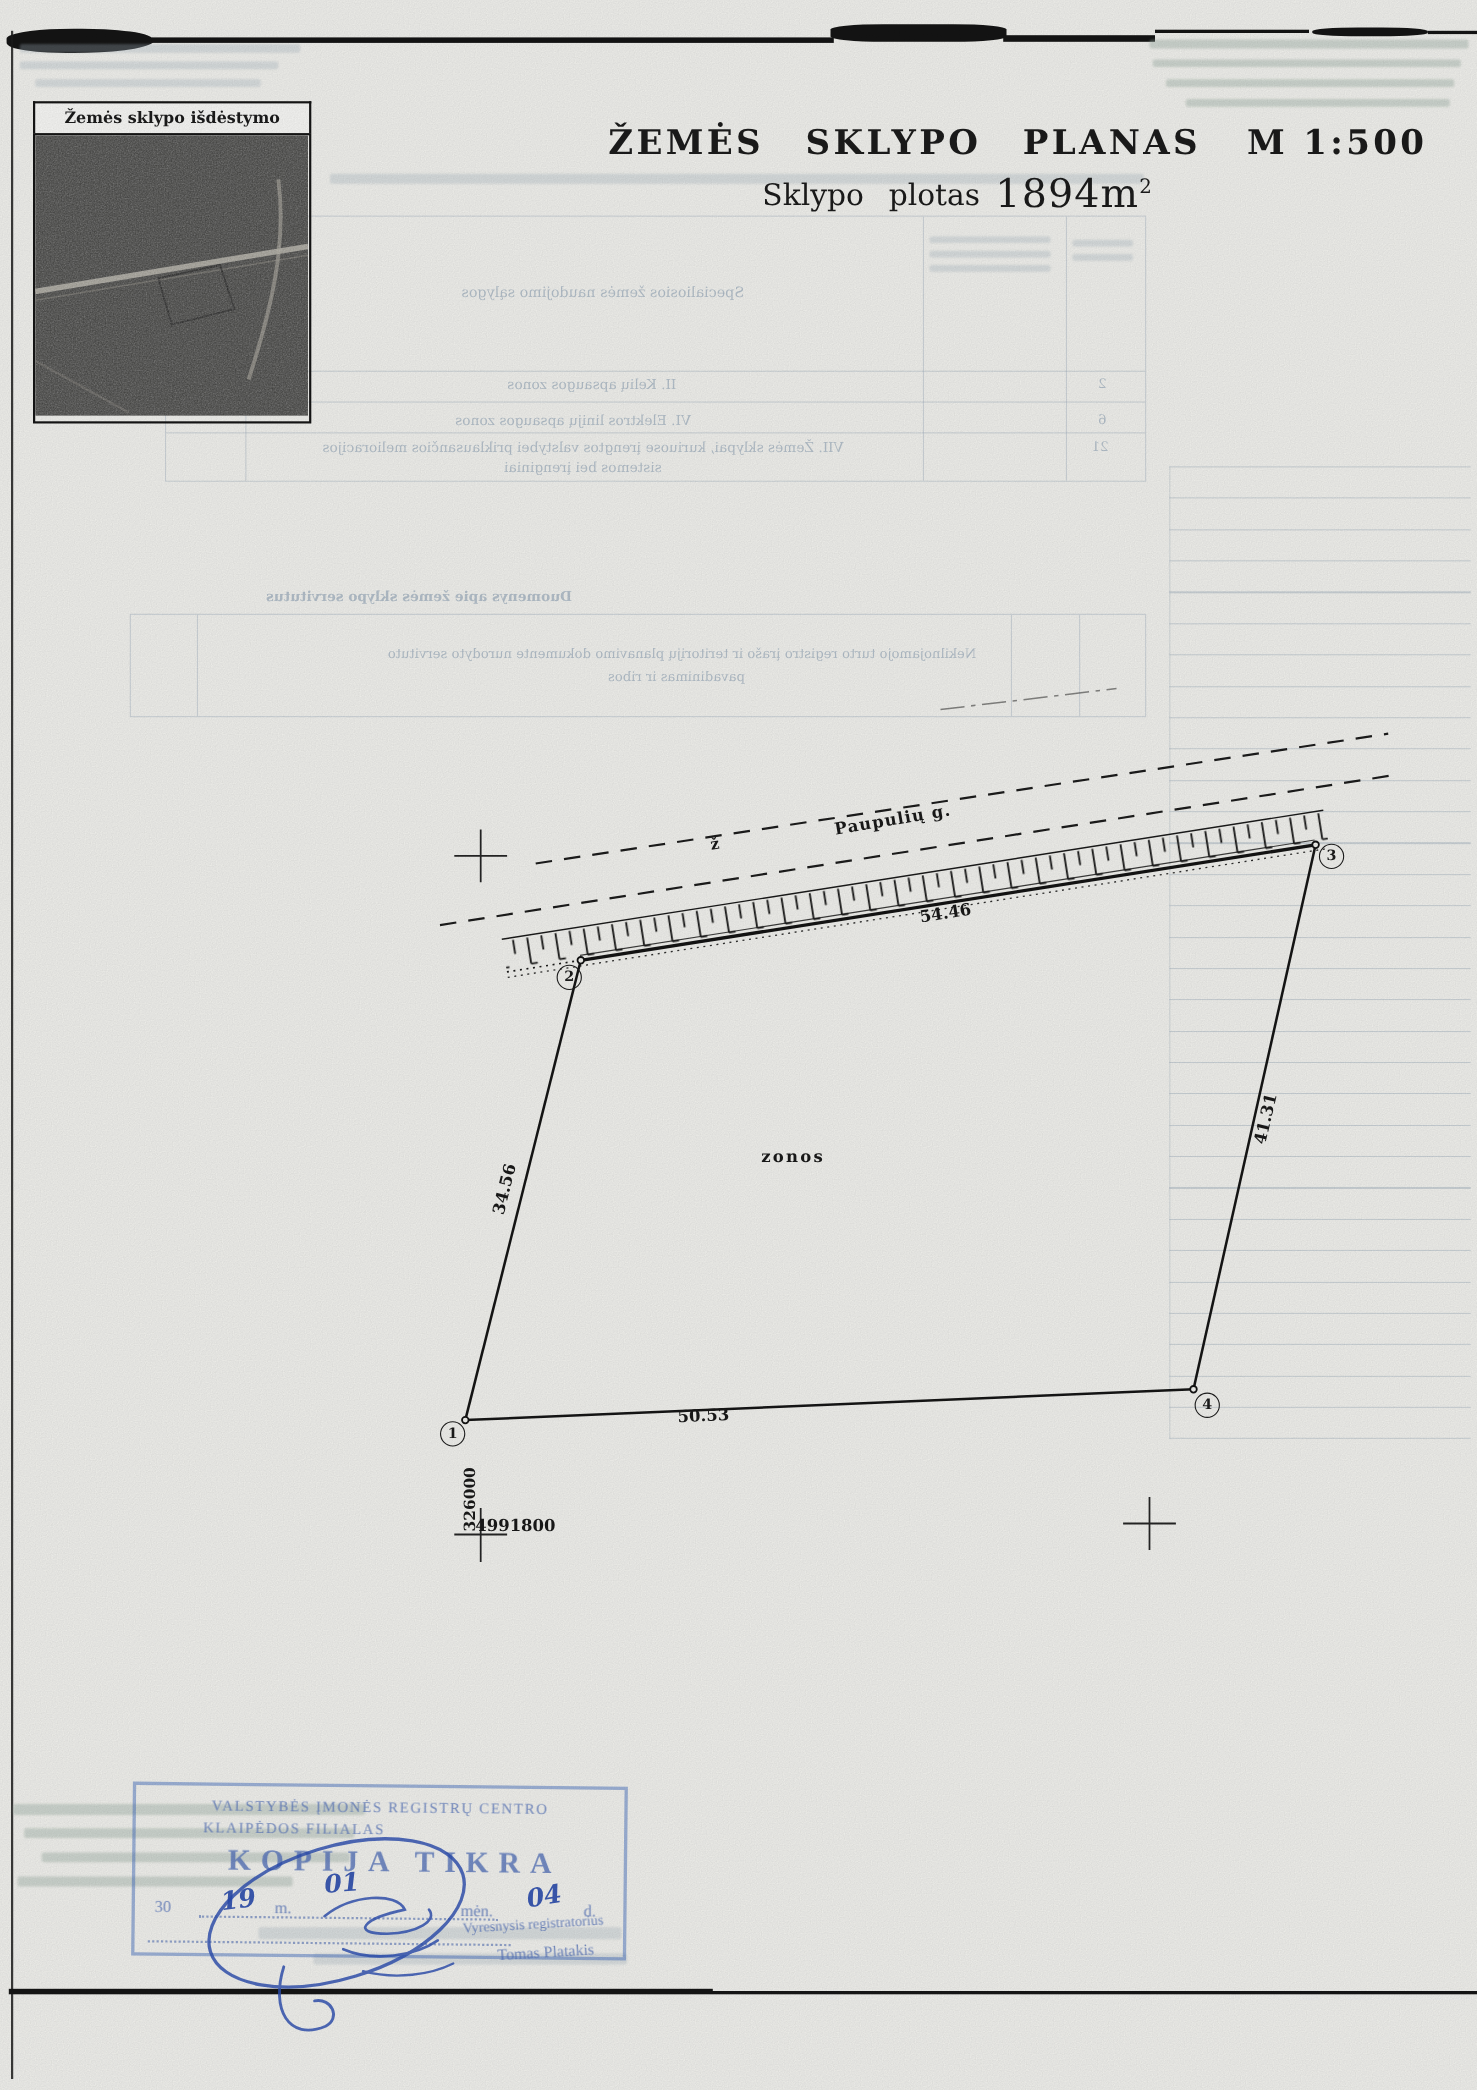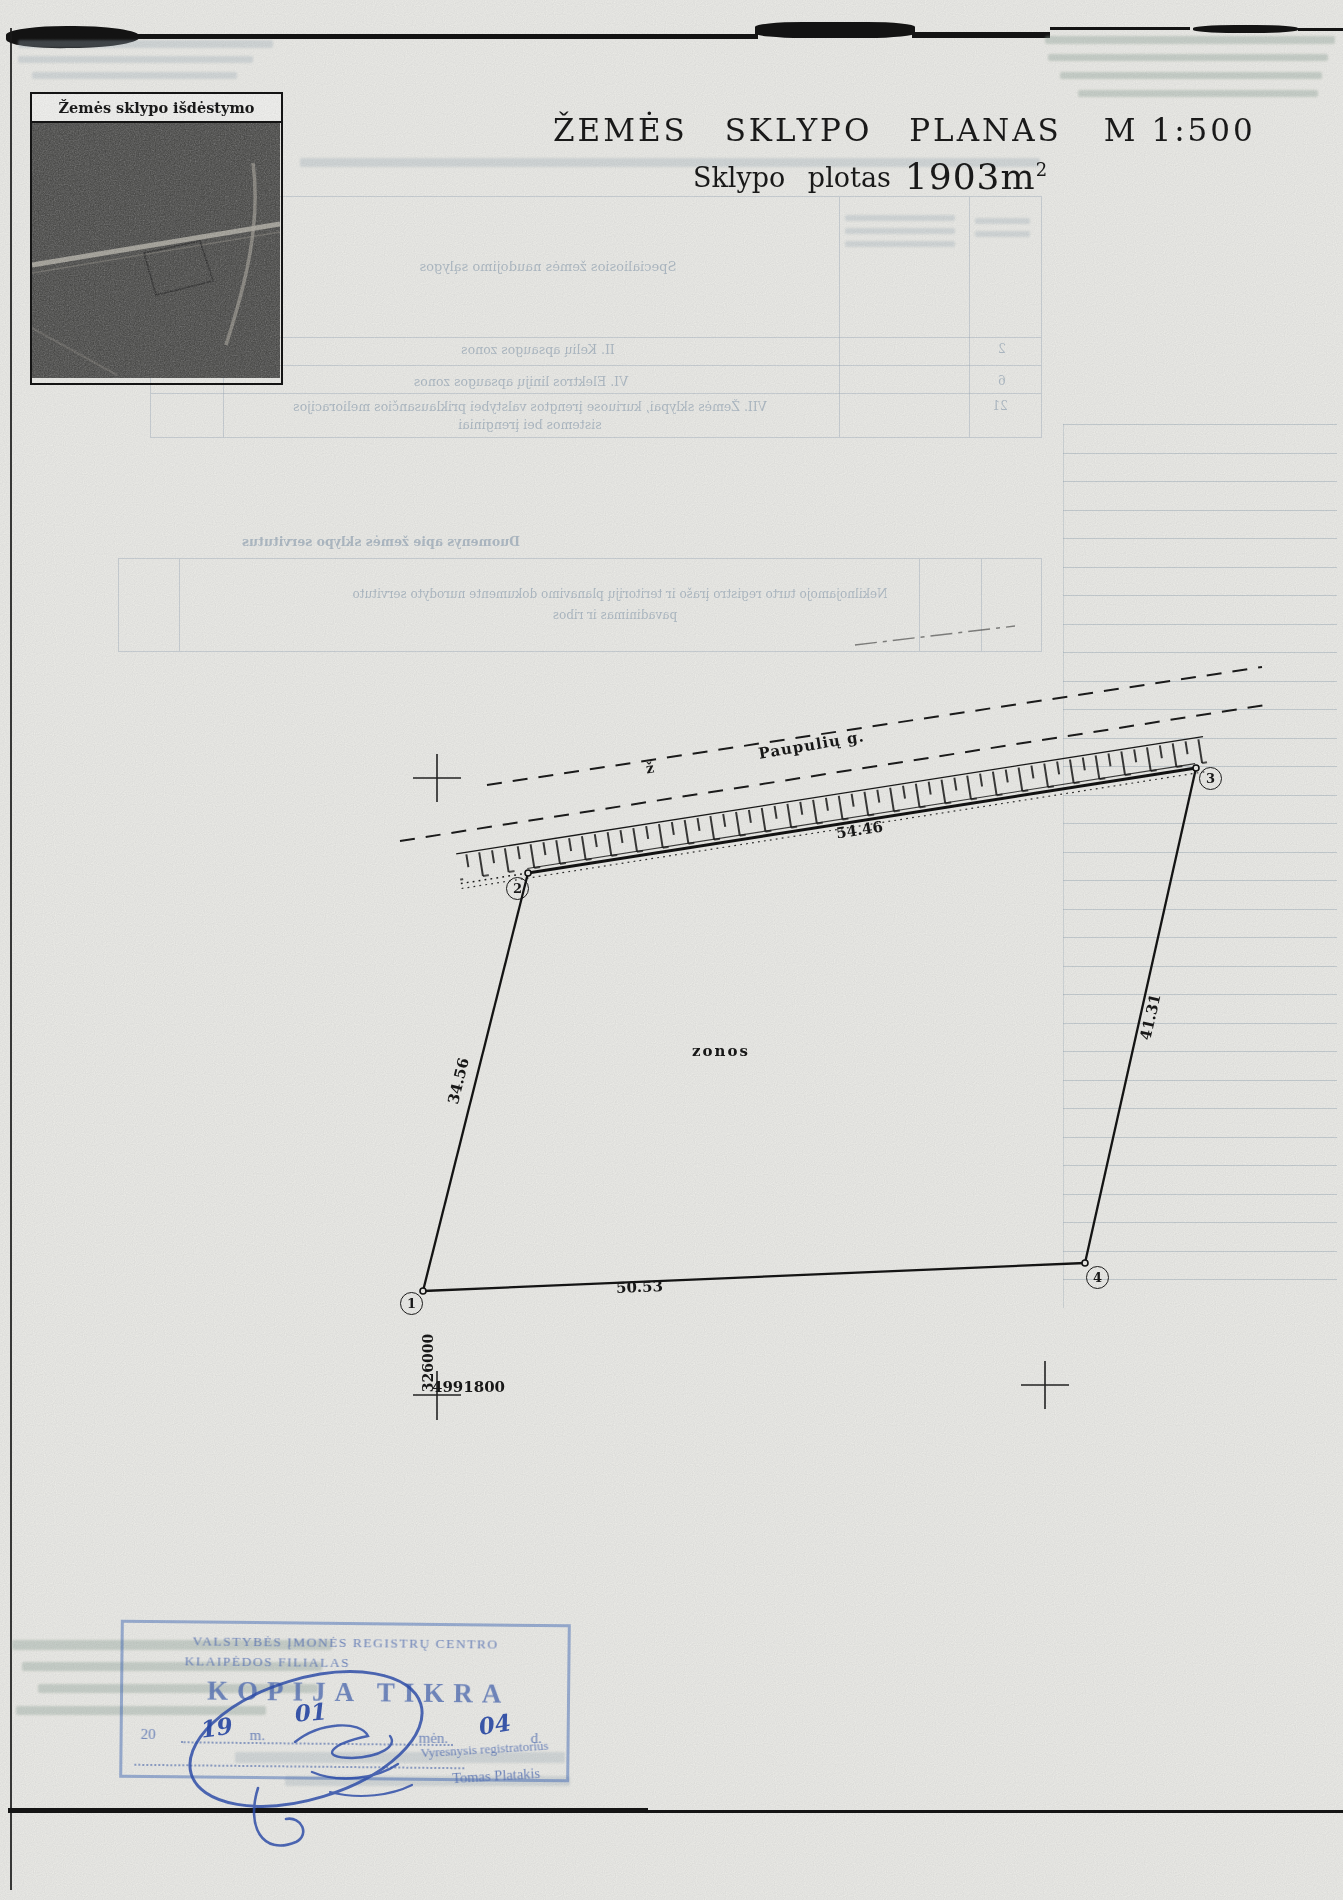--- a/index.html
+++ b/index.html
@@ -20,21 +20,21 @@
   .right-lines{position:absolute;left:1063px;top:424px;width:273px;height:884px;
       background:repeating-linear-gradient(180deg, rgba(150,168,185,.42) 0 1px, rgba(0,0,0,0) 1px 28.5px);
       border-left:1px solid rgba(150,168,185,.3);}
   
   .schema{position:absolute;left:30px;top:92px;width:253px;}
   .schema-head{height:27px;line-height:27px;text-align:center;font-weight:bold;font-size:14.5px;
       background:#fcfcfa;border:2.5px solid #161616;border-bottom:none;}
   .schema-photo{height:260px;border:2.5px solid #161616;line-height:0;}
   
   .title-row{position:absolute;left:553px;top:112px;display:flex;gap:42px;align-items:baseline;
-      font-weight:normal;font-size:31px;letter-spacing:3px;white-space:nowrap;}
+      font-weight:bold;font-size:31px;letter-spacing:3px;white-space:nowrap;}
   .title-main{word-spacing:24px;}
   .subtitle-row{position:absolute;left:693px;top:156px;display:flex;gap:14px;align-items:flex-start;white-space:nowrap;justify-content:flex-end;}
   .subtitle-label{font-size:27px;word-spacing:14px;padding-top:6px;}
   .area-big{font-size:36px;letter-spacing:1px;}
   .area-sup{font-size:18px;vertical-align:super;}
   
   .dlabel{position:absolute;font-weight:bold;font-size:15px;white-space:nowrap;color:#1a1a1a;}
   .pt{position:absolute;width:21px;height:21px;border:1.7px solid #1d1d1d;border-radius:50%;
       text-align:center;line-height:21px;font-size:13px;font-weight:bold;background:transparent;}
   svg.layer{position:absolute;left:0;top:0;pointer-events:none;}
@@ -132,21 +132,21 @@
       </svg>
     </div>
   </div>
 
   <div class="title-row">
     <span class="title-main">ŽEMĖS SKLYPO PLANAS</span>
     <span>M 1:500</span>
   </div>
   <div class="subtitle-row">
     <span class="subtitle-label">Sklypo plotas</span>
-    <span class="area-big"><span>1903</span><span>m</span><span class="area-sup">2</span></span>
+    <span class="area-big"><span>1894</span><span>m</span><span class="area-sup">2</span></span>
   </div>
 
   <svg class="layer" width="1343" height="1900" viewBox="0 0 1343 1900">
     <defs>
       <pattern id="hatchP" width="26" height="30" patternUnits="userSpaceOnUse">
         <path d="M7 2 V26 M7 26 H13 M20 2 V15" stroke="#1b1b1b" stroke-width="1.7" fill="none"></path>
       </pattern>
     </defs>
 
     <g stroke="#262626" stroke-width="1.6">
@@ -202,21 +202,21 @@
   <div class="bleed-bar green" style="left:22px;top:1662px;width:300px;height:9px;"></div>
   <div class="bleed-bar green" style="left:38px;top:1684px;width:280px;height:9px;"></div>
   <div class="bleed-bar green" style="left:16px;top:1706px;width:250px;height:9px;"></div>
   <div class="bleed-bar" style="left:235px;top:1752px;width:330px;height:11px;"></div>
   <div class="bleed-bar" style="left:285px;top:1776px;width:285px;height:10px;"></div>
 
   <div class="stamp">
     <div class="s-text s-line1">VALSTYBĖS ĮMONĖS REGISTRŲ CENTRO</div>
     <div class="s-text s-line2">KLAIPĖDOS FILIALAS</div>
     <div class="s-text s-copy">KOPIJA TIKRA</div>
-    <div class="s-text s-print" style="left:18px;top:103px;">20</div>
+    <div class="s-text s-print" style="left:18px;top:103px;">30</div>
     <div class="s-text s-print" style="left:127px;top:103px;">m.</div>
     <div class="dots" style="left:58px;top:117px;width:272px;"></div>
     <div class="s-text s-print" style="left:296px;top:104px;">mėn.</div>
     <div class="s-text s-print" style="left:408px;top:103px;">d.</div>
     <div class="dots" style="left:12px;top:140px;width:330px;"></div>
     <div class="hw" style="left:78px;top:90px;transform:rotate(-8deg);">19</div>
     <div class="hw" style="left:172px;top:74px;transform:rotate(-5deg);">01</div>
     <div class="hw" style="left:356px;top:84px;transform:rotate(-10deg);">04</div>
     <div class="s-text s-role" style="left:298px;top:115px;">Vyresnysis registratorius</div>
     <div class="s-text s-name" style="left:330px;top:141px;">Tomas Platakis</div>

